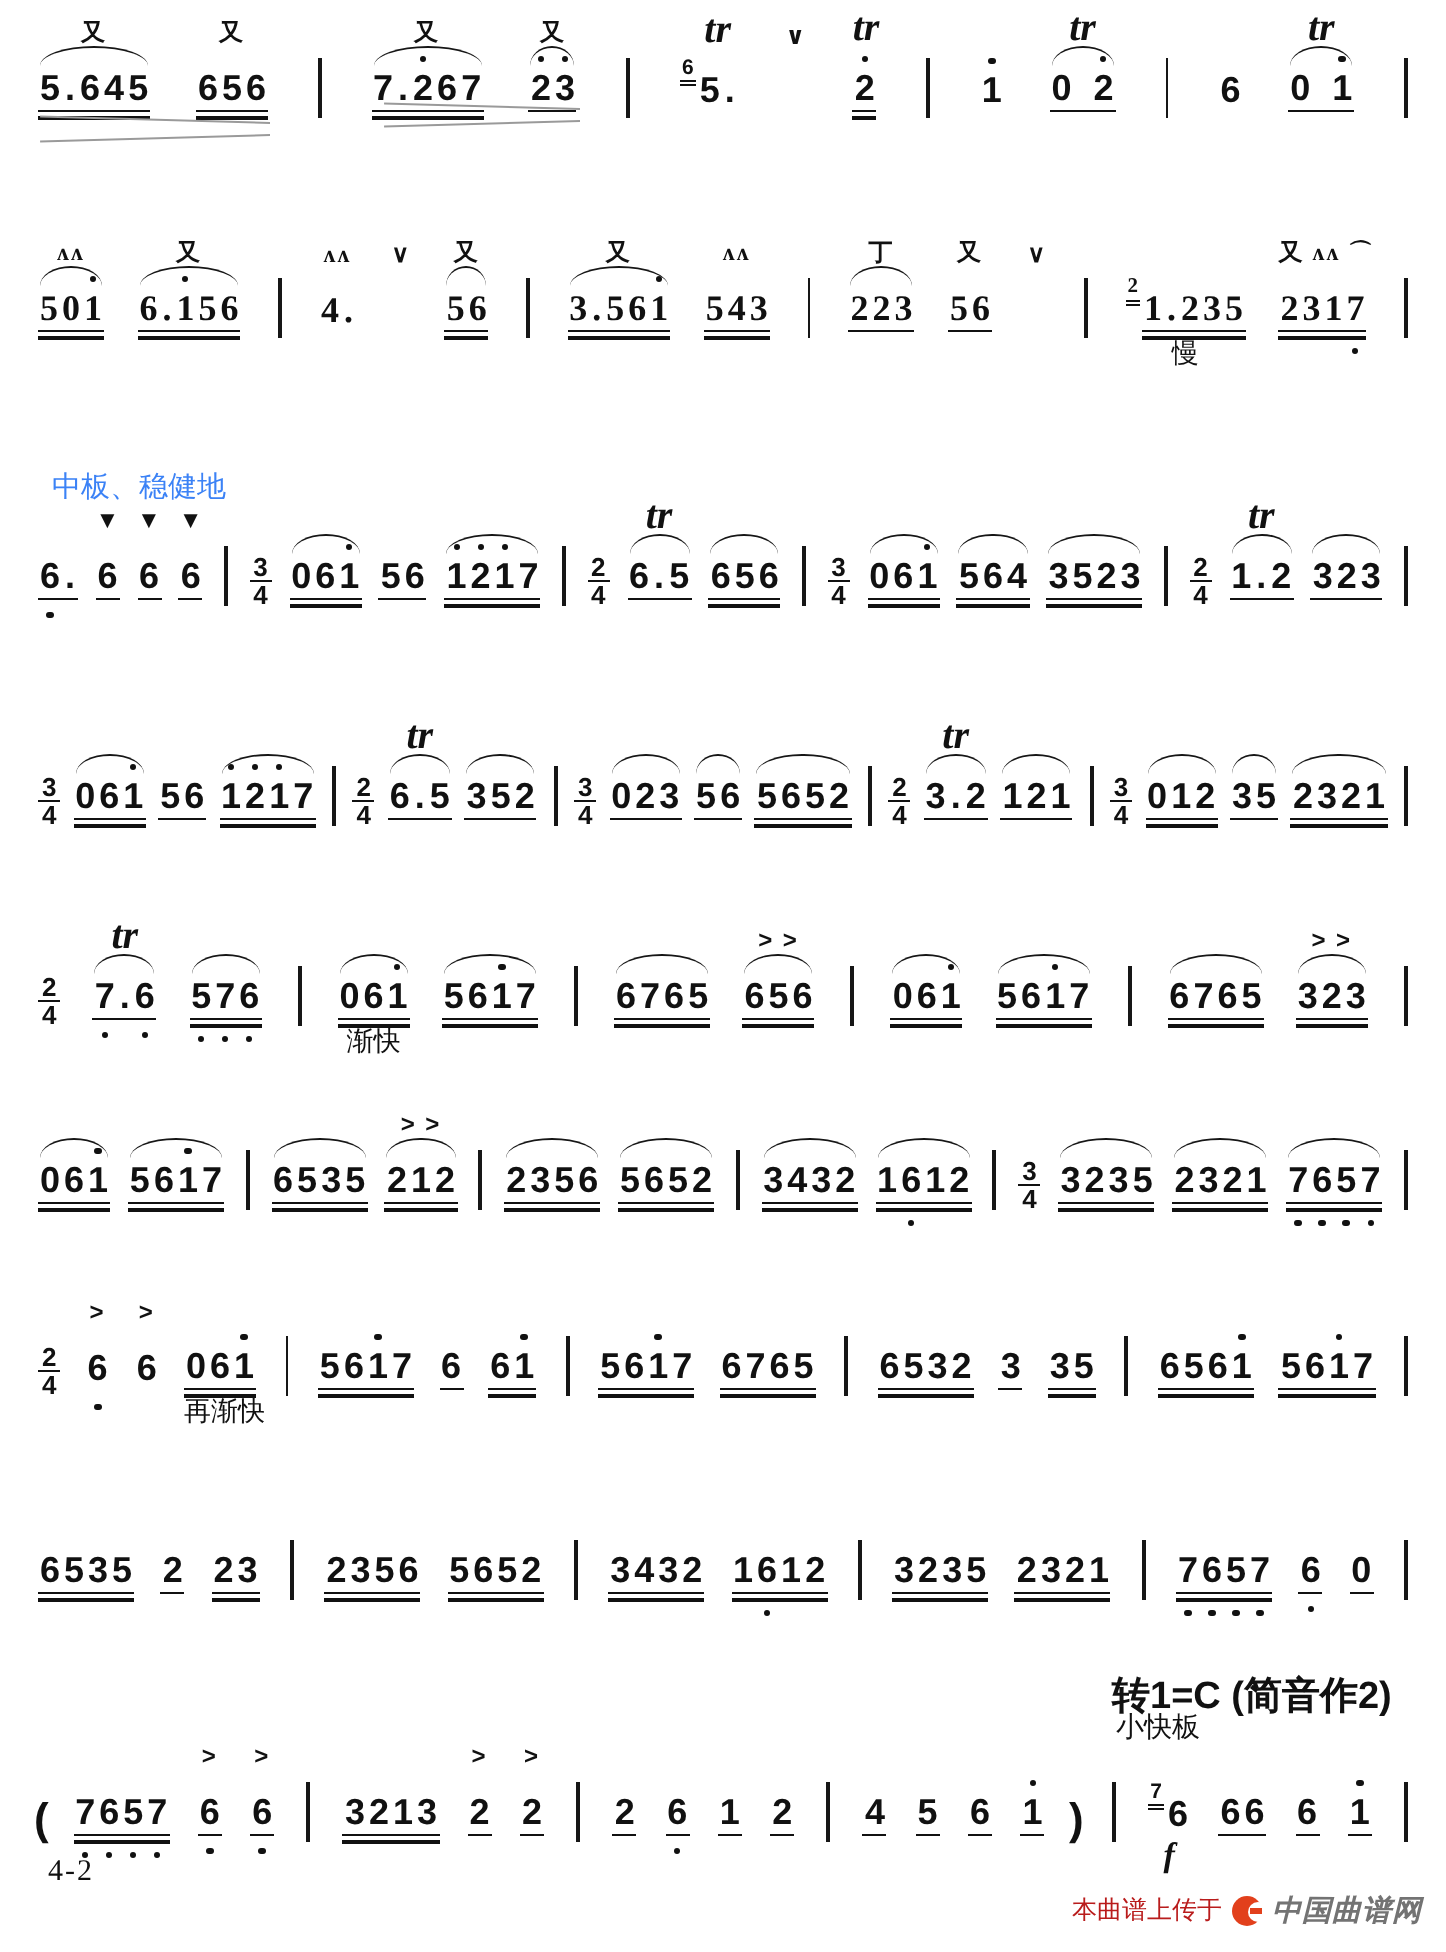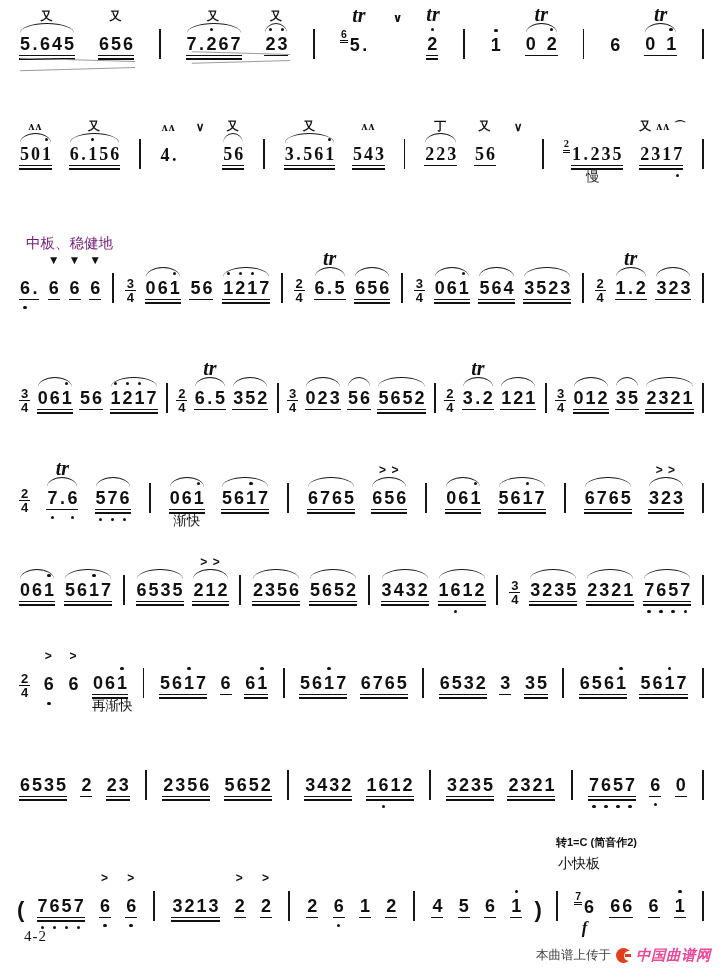--- a/index.html
+++ b/index.html
@@ -38,35 +38,35 @@
   .grace{display:inline-block;font-size:10.5px;font-weight:700;line-height:1;margin:0 1px 0 0;
          transform:translateY(-13px);border-bottom:3px double #111;padding:0 1px 1px;}
   .sub{position:absolute;bottom:-4px;left:0;right:0;text-align:center;font-size:13.5px;white-space:nowrap;color:#111;}
   .sub.f{font-family:"Liberation Serif",serif;font-style:italic;font-weight:700;font-size:17px;}
   .bar{width:1.8px;height:30px;background:#161616;margin:0 5px 13px;}
   .ts{display:inline-flex;flex-direction:column;align-items:center;margin:0 3px 11px;
       font-weight:700;font-size:13px;line-height:1.05;}
   .ts .tsn{border-bottom:1.5px solid #111;padding:0 2px;}
   .breath{margin:0 4px 47px;font-size:12px;font-weight:700;}
   .paren{font-size:22px;font-weight:700;margin:0 1px 11px;}
-  .sys-label{position:absolute;top:-12px;left:10px;font-size:14.5px;font-weight:500;color:#701a75;}
-  .key-label{position:absolute;top:-29px;left:540px;font-size:11px;font-weight:700;white-space:nowrap;}
+  .sys-label{position:absolute;top:-12px;left:10px;font-size:14.5px;font-weight:500;color:#3b82f6;}
+  .key-label{position:absolute;top:-29px;left:540px;font-size:19px;font-weight:700;white-space:nowrap;}
   .tempo-label{position:absolute;top:-9px;left:542px;font-size:14px;font-weight:500;white-space:nowrap;}
   .hairpin{position:absolute;height:9px;}
   .hairpin i{position:absolute;left:0;right:0;height:1px;background:#9a9a9a;display:block;}
   .hairpin i.t{top:1px;transform:rotate(1.6deg);transform-origin:right center;}
   .hairpin i.b{bottom:1px;transform:rotate(-1.6deg);transform-origin:right center;}
   .footer-left{position:absolute;left:24px;top:928px;font-family:"Liberation Serif",serif;
                font-size:15px;color:#111;letter-spacing:1px;}
   .footer-right{position:absolute;right:12px;top:946px;display:flex;align-items:center;gap:5px;}
-  .footer-right .note-txt{font-size:12.5px;color:#404040;margin-left:16px;}
+  .footer-right .note-txt{font-size:12.5px;color:#b91c1c;margin-left:16px;}
   .logo{position:relative;display:inline-block;width:15px;height:15px;border-radius:50%;background:#e2401c;}
   .logo::after{content:"";position:absolute;right:-3px;top:2.5px;width:10px;height:10px;border-radius:50%;background:#fff;}
   .logo::before{content:"";position:absolute;right:0px;top:6px;width:6px;height:3px;background:#e2401c;z-index:1;}
-  .site{font-size:14.5px;font-weight:700;font-style:italic;color:#ec4899;letter-spacing:0.5px;}
+  .site{font-size:14.5px;font-weight:700;font-style:italic;color:#737373;letter-spacing:0.5px;}
 </style>
 </head>
 <body>
 
 <div id="page">
   <div id="score">
       <div class="system">
         <div class="line">
           <span class="note u2">
             <span class="digits">

